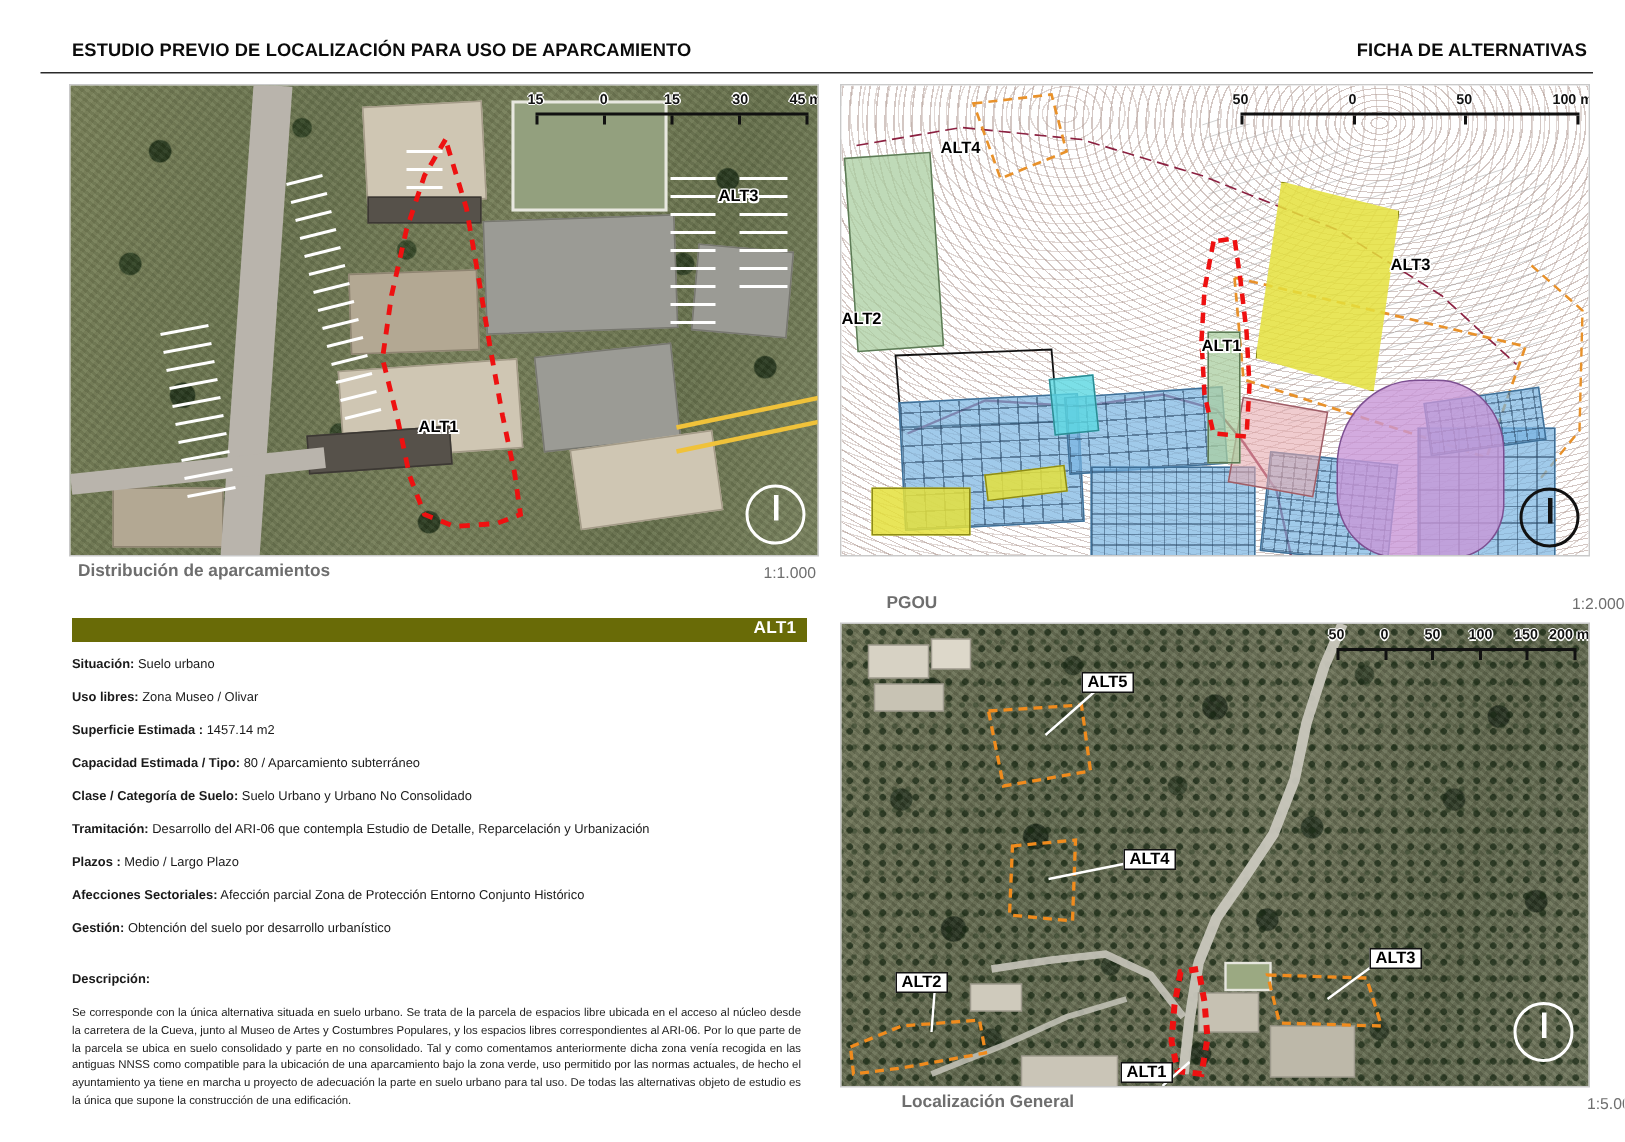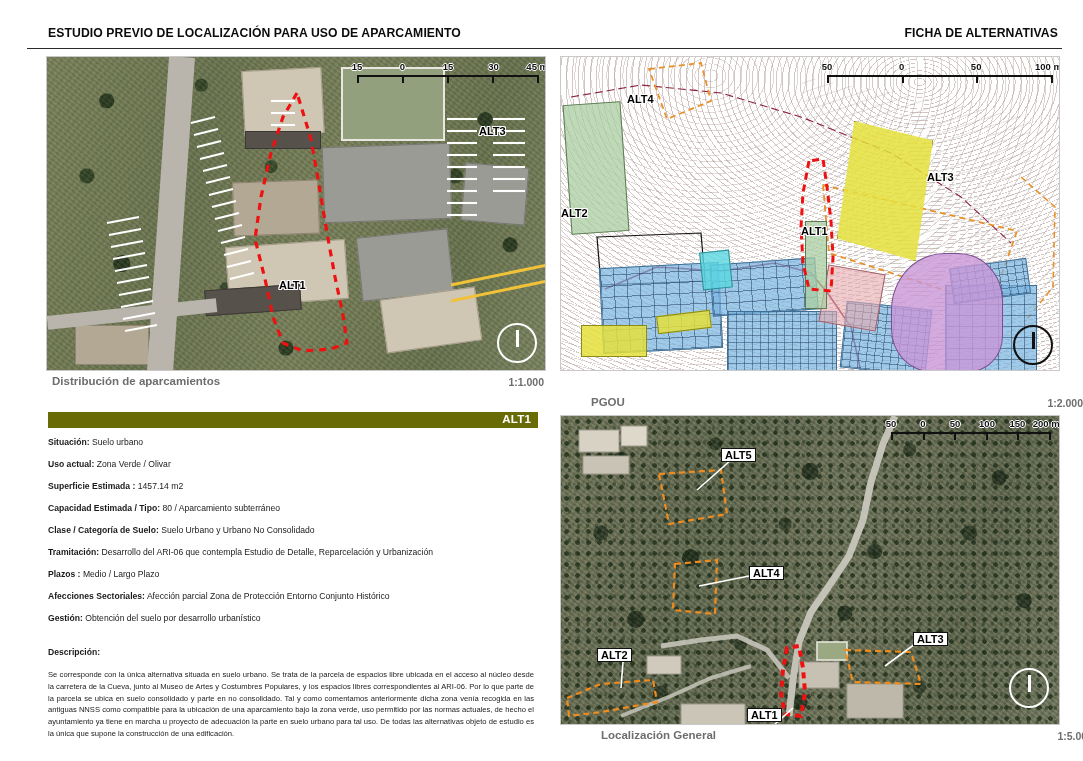--- a/index.html
+++ b/index.html
@@ -53,21 +53,20 @@
     position: absolute; left: 6px; top: 0;
     font-size: 11.5px; font-weight: bold;
     color: #6e6e6e;
     white-space: nowrap;
   }
   .caption-scale {
     position: absolute; right: 2px; top: 1px;
     font-size: 10.5px;
     color: #6e6e6e;
     white-space: nowrap;
-    font-weight: bold;
   }
 
   .mapbox {
     position: absolute;
     overflow: hidden;
     border: 1px solid #c9c9c9;
   }
 
   
   .aerial {
@@ -546,22 +545,22 @@
     <div id="sheet-bar">
       <span id="sheet-bar-label">ALT1</span>
     </div>
 
     <div id="fields">
       <div class="field">
         <span class="k">Situación:</span>
         <span class="v">Suelo urbano</span>
       </div>
       <div class="field">
-        <span class="k">Uso actual:</span>
-        <span class="v">Zona Verde / Olivar</span>
+        <span class="k">Uso libres:</span>
+        <span class="v">Zona Museo / Olivar</span>
       </div>
       <div class="field">
         <span class="k">Superficie Estimada :</span>
         <span class="v">1457.14 m2</span>
       </div>
       <div class="field">
         <span class="k">Capacidad Estimada / Tipo:</span>
         <span class="v">80 / Aparcamiento subterráneo</span>
       </div>
       <div class="field">

